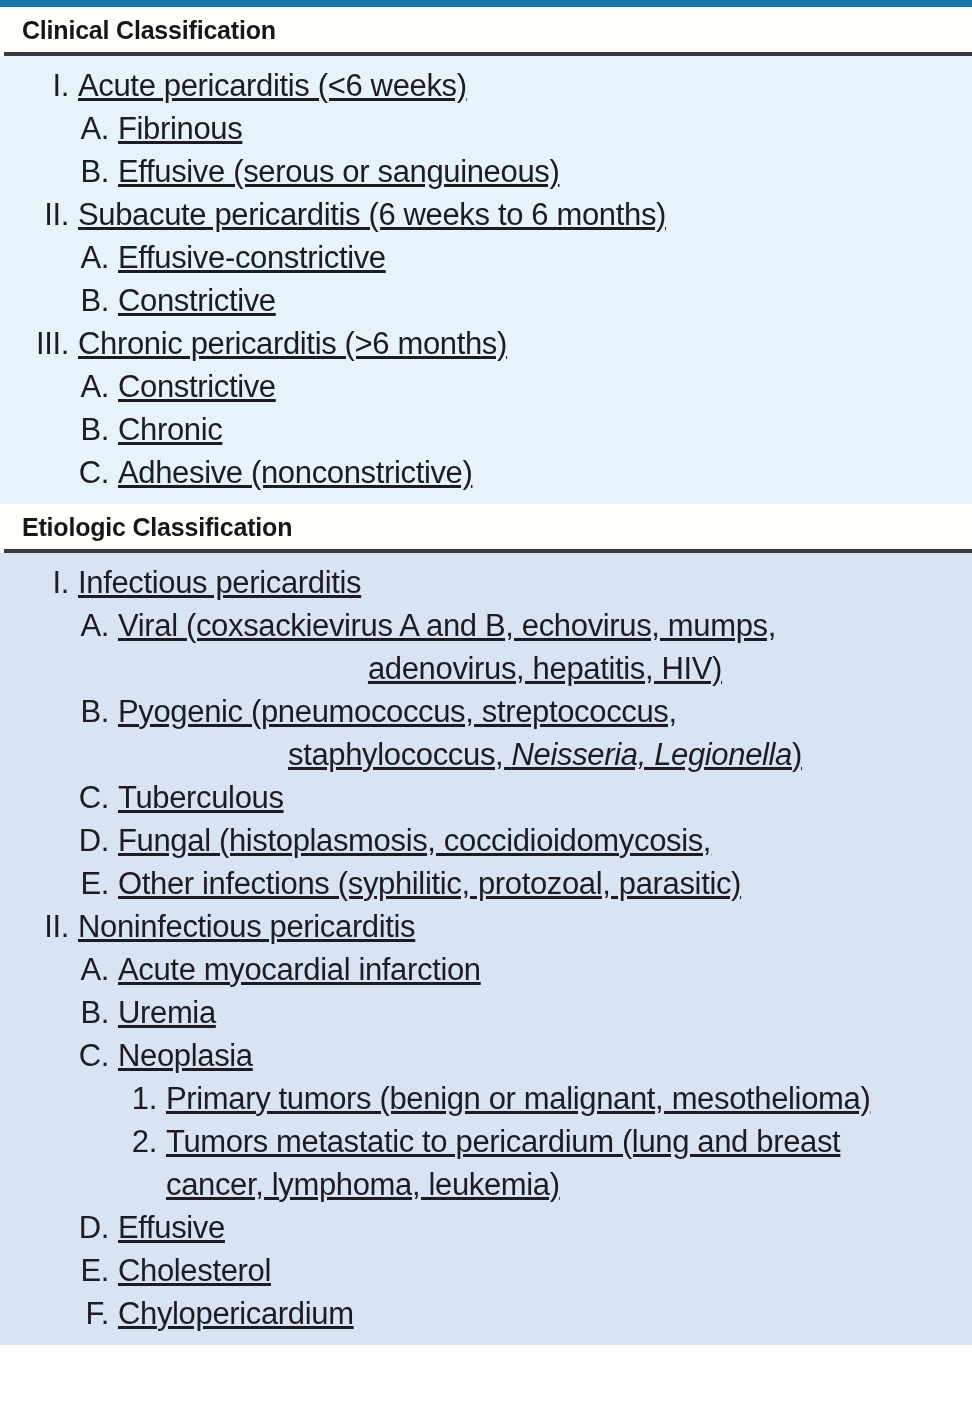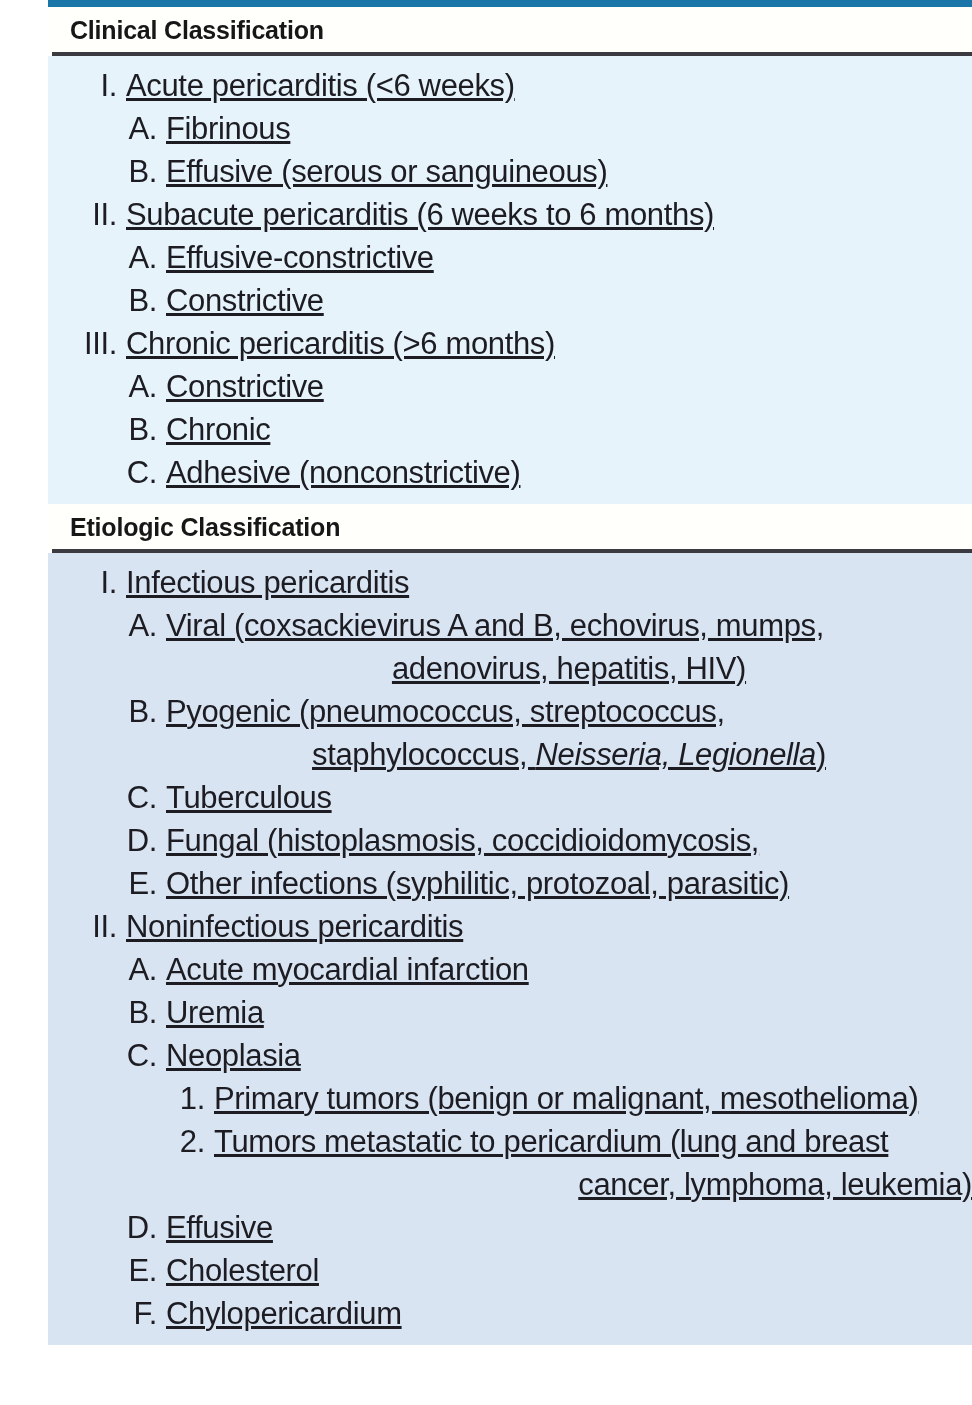--- a/index.html
+++ b/index.html
@@ -15,21 +15,20 @@
     overflow: hidden;
   }
 
   #table-root {
     width: 972px;
     height: 1405px;
     display: flex;
     flex-direction: column;
     background: #ffffff;
     box-sizing: border-box;
-    padding-left: 48px;
   }
 
   .top-rule {
     height: 7px;
     background: #1a75a8;
     width: 972px;
     flex: none;
   }
 
   .section {
@@ -83,21 +82,21 @@
   .lvl-roman > .marker { width: 78px; }
   
   .lvl-letter > .marker { width: 118px; }
   
   .lvl-number > .marker { width: 166px; }
 
   .label { flex: none; text-decoration: underline; }
 
   
   .cont-letter { padding-left: 118px; justify-content: center; }
-  .cont-number { padding-left: 166px; justify-content: flex-end; }
+  .cont-number { padding-left: 166px; }
 
   .sci { font-style: italic; }
 
   .section-2 .line { line-height: 43px; }
 </style>
 </head>
 <body>
 
 <div id="table-root">
 

